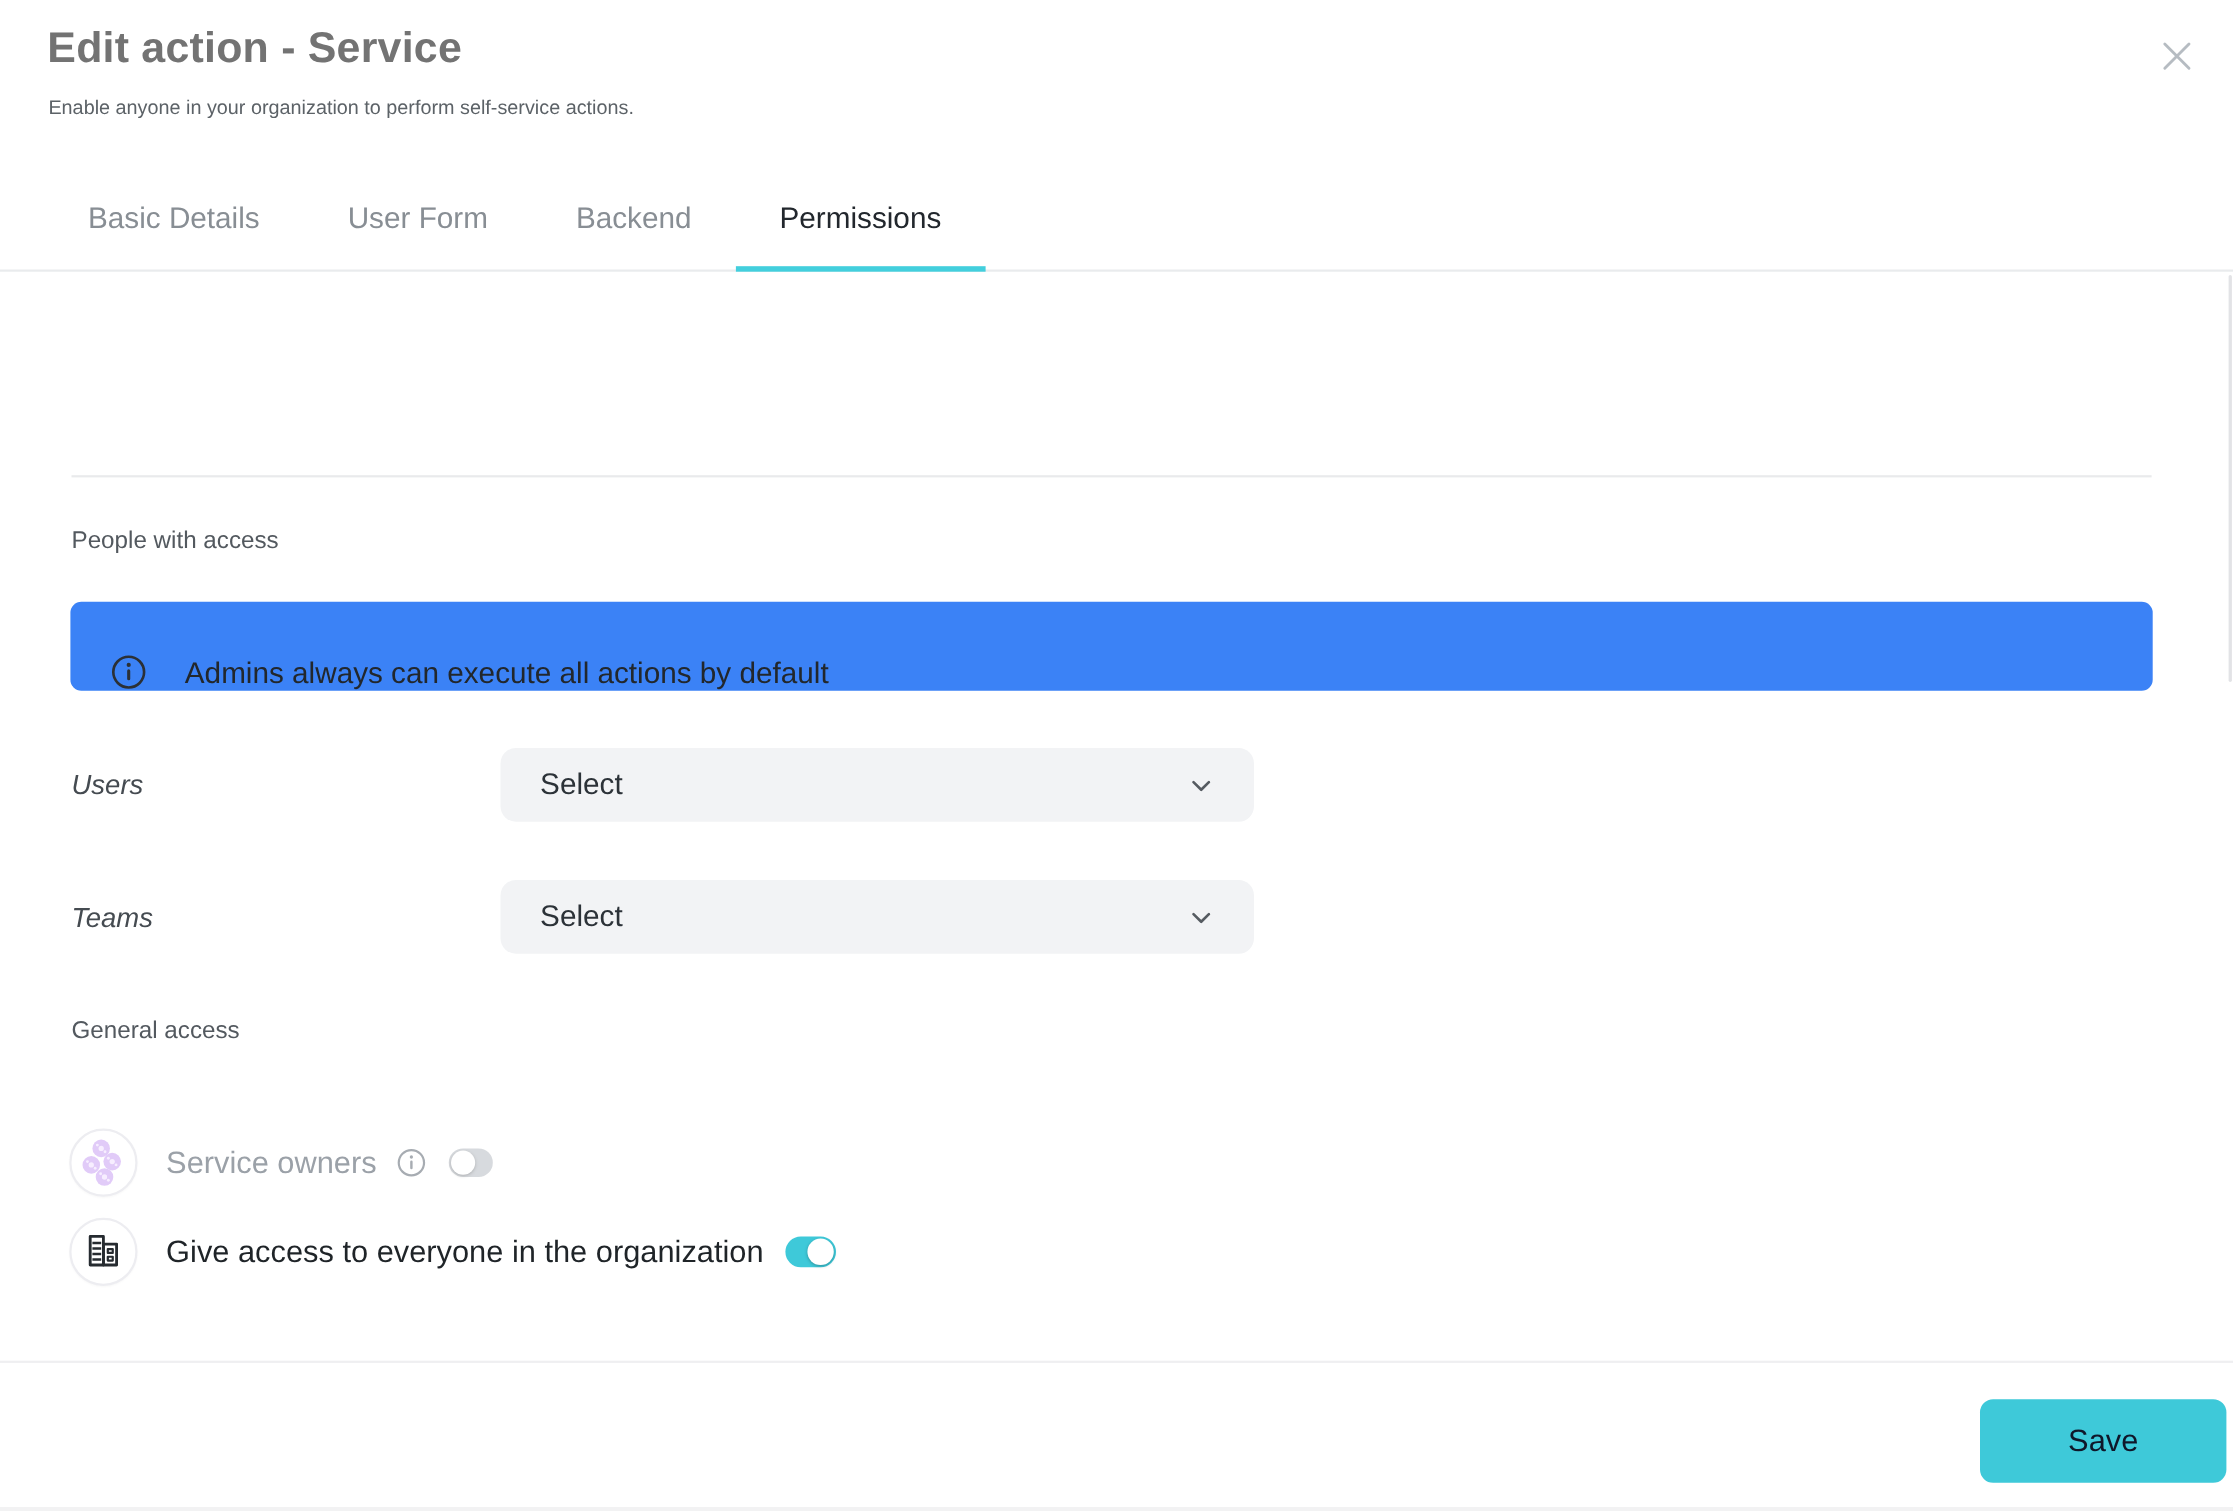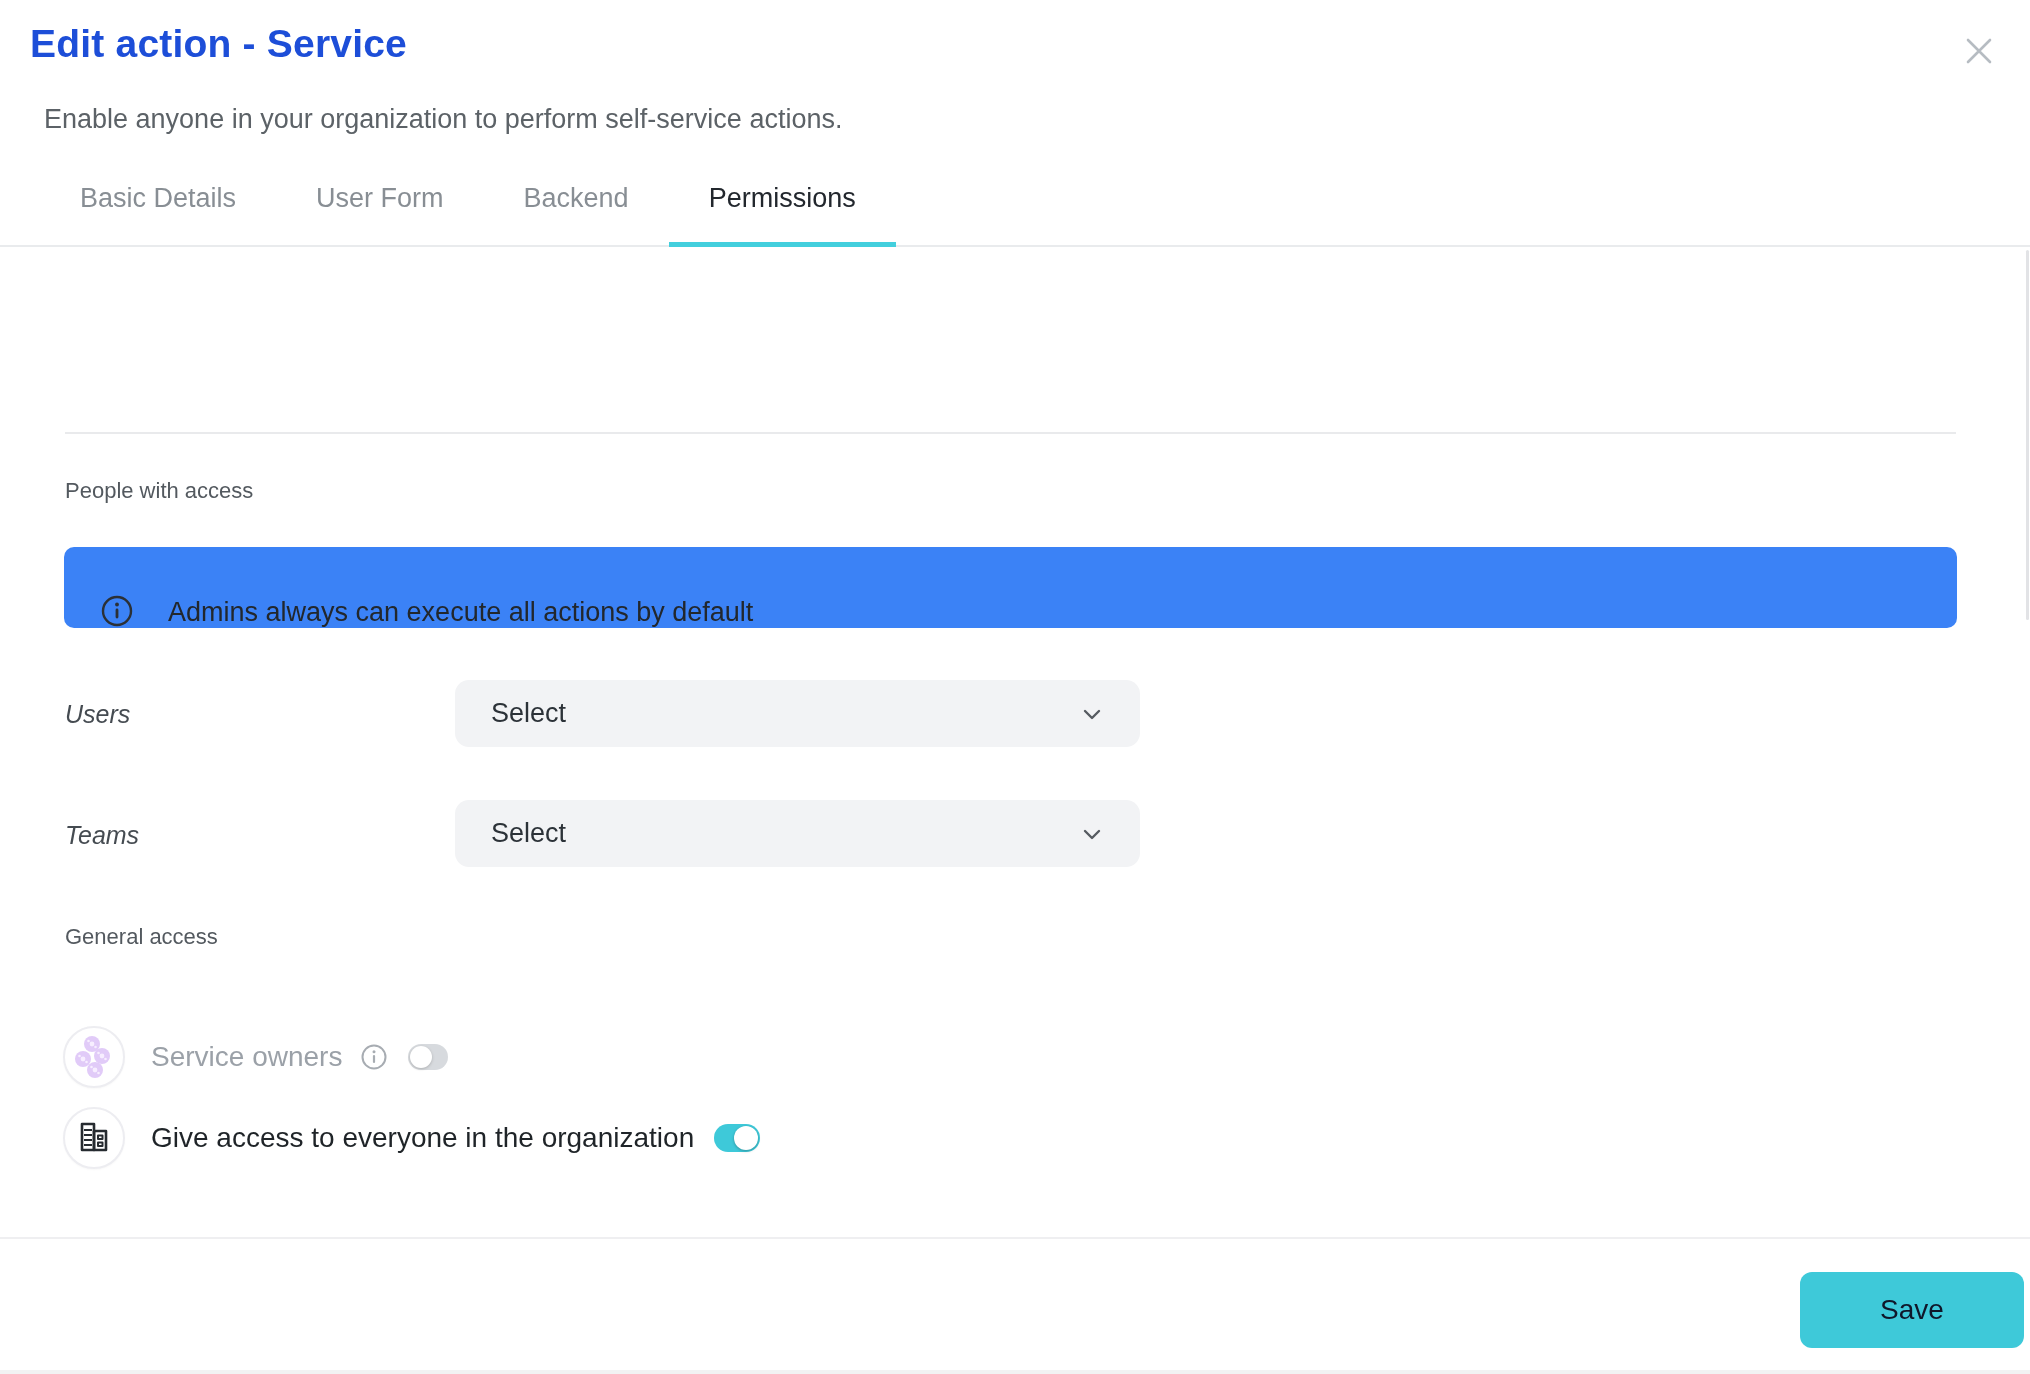--- a/index.html
+++ b/index.html
@@ -1,22 +1,22 @@
 <!DOCTYPE html>
 <html><head>
 <meta charset="utf-8">
 <style>
   * { margin:0; padding:0; box-sizing:border-box; }
   html,body { background:#fff; }
   body { font-family:"Liberation Sans","DejaVu Sans",sans-serif; }
   .modal { position:relative; width:2030px; height:1374px; background:#ffffff; overflow:hidden; }
 
   
-  .title { position:absolute; left:30px; top:22px; font-size:39px; font-weight:700; color:#1d4ed8; letter-spacing:.2px; }
-  .subtitle { position:absolute; left:44px; top:104px; font-size:27px; color:#5c6267; }
+  .title { position:absolute; left:43px; top:22px; font-size:39px; font-weight:700; color:#737373; letter-spacing:.2px; }
+  .subtitle { position:absolute; left:44px; top:88px; font-size:18px; color:#5c6267; }
   .close-btn { position:absolute; left:1956px; top:28px; width:46px; height:46px; display:flex; align-items:center; justify-content:center; cursor:pointer; background:none; border:none; }
 
   
   .tabbar { position:absolute; left:40px; top:150px; height:97px; display:flex; }
   .tab { display:flex; align-items:center; padding:0 40px; font-size:27px; color:#888e94; position:relative; cursor:pointer;text-align:right; }
   .tab.active { color:#22272d; }
   .tab.active::after { content:""; position:absolute; left:0; right:0; bottom:0; height:5px; background:#43cfdd; }
   .tabbar-border { position:absolute; left:0; top:245px; width:2030px; height:2px; background:#e9ebed; }
 
   

